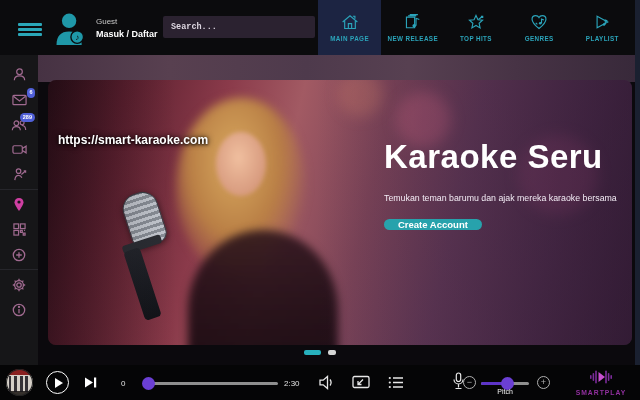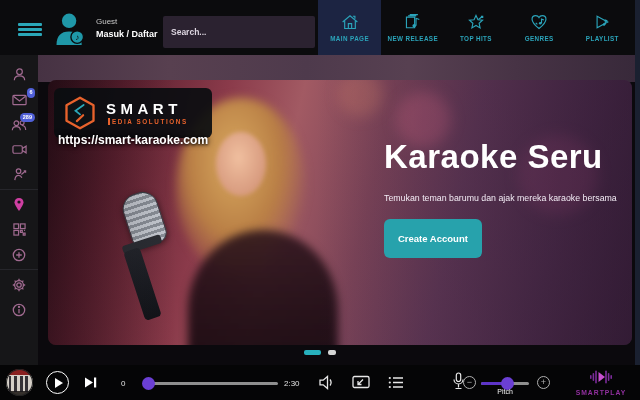--- a/index.html
+++ b/index.html
@@ -8,22 +8,22 @@
   .app { position:relative; width:640px; height:400px; background:#0a0a0c; overflow:hidden; }
 
   
   .topbar { position:absolute; left:0; top:0; width:640px; height:55px; background:#0b0b0d; z-index:5; }
   .hamburger { position:absolute; left:18px; top:23px; width:24px; height:12px; cursor:pointer; }
   .hamburger span { display:block; width:24px; height:2.5px; margin-bottom:2.5px; background:#2aa7b8; border-radius:1px; }
   .avatar { position:absolute; left:52px; top:9px; width:36px; height:38px; }
   .usertext { position:absolute; left:96px; top:17px; line-height:1.35; }
   .usertext .u1 { font-size:8px; color:#c9c9c9; }
   .usertext .u2 { font-size:9px; font-weight:bold; color:#ffffff; cursor:pointer; }
-  .search { position:absolute; left:163px; top:16px; width:152px; height:32px; background:#2b2230; border:none; outline:none;
-            border-radius:2px; color:#e7e2ea; font-size:8.5px; font-weight:bold; padding:0 8px; font-family:Liberation Sans, sans-serif; }
+  .search { position:absolute; left:163px; top:16px; width:152px; height:22px; background:#2b2230; border:none; outline:none;
+            border-radius:2px; color:#e7e2ea; font-size:8.5px; font-weight:bold; padding:0 8px; font-family:Liberation Mono, monospace; }
   .search::placeholder { color:#ddd6e0; opacity:1; }
   .tabs { position:absolute; left:318px; top:0; width:316px; height:55px; display:flex; }
   .tab { width:63.2px; height:55px; display:flex; flex-direction:column; align-items:center; justify-content:center; gap:4px; cursor:pointer; }
   .tab.active { background:#1c2442; }
   .tab .tlabel { font-size:6.3px; letter-spacing:.4px; color:#2ba4ba; font-weight:bold; white-space:nowrap; }
   .tab svg { stroke:#2ba4ba; fill:none; stroke-width:1.4; }
 
   
   .sidebar { position:absolute; left:0; top:55px; width:38px; height:310px; background:#161618; z-index:4;
              display:flex; flex-direction:column; align-items:center; padding-top:7px; }
@@ -65,21 +65,21 @@
   .logo-text .lt2 { color:#e8622c; font-size:6.3px; letter-spacing:1.6px; font-weight:bold; border-left:2.5px solid #e8622c;
     padding-left:2px; margin-left:2px; margin-top:2px; }
   .logo-url { position:absolute; left:10px; top:53px; color:#ffffff; font-size:12px; font-weight:bold;
     text-shadow:0 1px 3px #000, 0 0 6px #000; }
   .hero-copy { position:absolute; left:336px; top:60px; width:255px; color:#fff; }
   .hero-title { font-size:33px; font-weight:600; letter-spacing:.5px; line-height:1; }
   .hero-sub { font-size:19px; font-weight:300; color:#e6dce8; margin-top:4px; }
   .hero-desc { margin-top:19px; font-size:8.8px; line-height:1.55; color:#f3ecf5; }
   .hero-desc .bold { font-size:10.5px; font-weight:bold; margin-top:1px; }
   .cta { margin-top:13px; display:inline-block; background:#27a2ac; color:#fff; font-size:9.5px; font-weight:bold;
-    border:none; border-radius:6px; padding:14px 14px; cursor:pointer; font-family:"Liberation Sans",sans-serif; }
+    border:none; border-radius:6px; padding:0 14px; cursor:pointer; font-family:"Liberation Sans",sans-serif; }
 
   
   .dots { position:absolute; left:0; top:350px; width:640px; display:flex; justify-content:center; gap:7px; }
   .dot-active { width:17px; height:4.5px; border-radius:2px; background:#27b0bd; cursor:pointer; }
   .dot { width:8px; height:4.5px; border-radius:2px; background:#d6d6d6; cursor:pointer; }
 
   
   .playerbar { position:absolute; left:0; top:365px; width:640px; height:35px; background:#050506; z-index:7; }
   .album { position:absolute; left:6px; top:4px; width:27px; height:27px; border-radius:50%; overflow:hidden;
     background:linear-gradient(180deg,#8a2020 0 22%, #d6d0c8 22% 82%, #35302c 82%);
@@ -257,31 +257,20 @@
       <div class="bokeh" style="left:470px;top:55px;width:80px;height:80px;background:rgba(176,74,122,.25);"></div>
       <div class="bokeh" style="left:290px;top:-8px;width:45px;height:45px;background:rgba(224,138,106,.28);"></div>
       <div class="fig-hair"></div>
       <div class="fig-face"></div>
       <div class="fig-body"></div>
       <div class="mic-head"></div>
       <div class="mic-band"></div>
       <div class="mic-handle"></div>
       <div class="hero-shade"></div>
 
-      <div class="logo-box">
-        <svg width="36" height="38" viewBox="0 0 40 40">
-          <polygon points="20,3 35,11.5 35,28.5 20,37 5,28.5 5,11.5" fill="#0d1114" stroke="#e8622c" stroke-width="2.6" stroke-linejoin="round"></polygon>
-          <path d="M24 11 L15 17.5 L20 21.5" fill="none" stroke="#2aa7b8" stroke-width="2" stroke-linecap="round"></path>
-          <path d="M16.5 29 L23.5 22.5" fill="none" stroke="#e8622c" stroke-width="2.4" stroke-linecap="round"></path>
-        </svg>
-        <div class="logo-text">
-          <div class="lt1">SMART</div>
-          <div class="lt2">EDIA SOLUTIONS</div>
-        </div>
-      </div>
       <div class="logo-url">https://smart-karaoke.com</div>
 
       <div class="hero-copy">
         <div class="hero-title">Karaoke Seru</div>
         <div class="hero-desc">
           <div>Temukan teman barumu dan ajak mereka karaoke bersama</div>
         </div>
         <button class="cta">Create Account</button>
       </div>
     </div>

